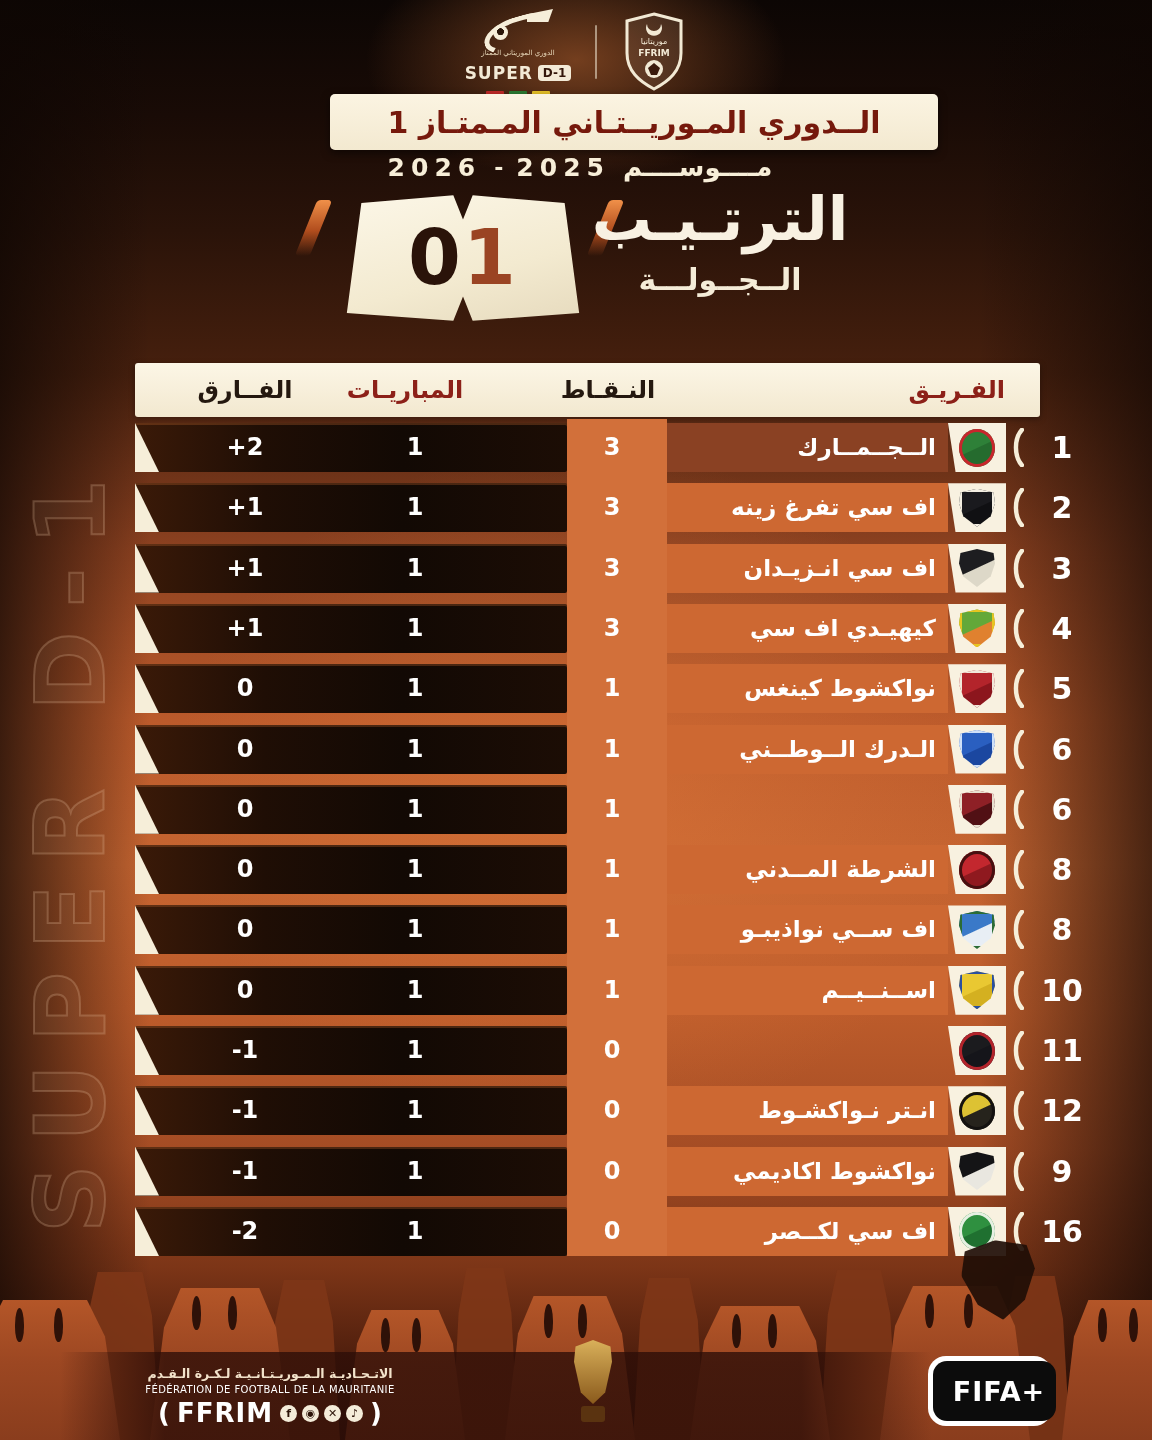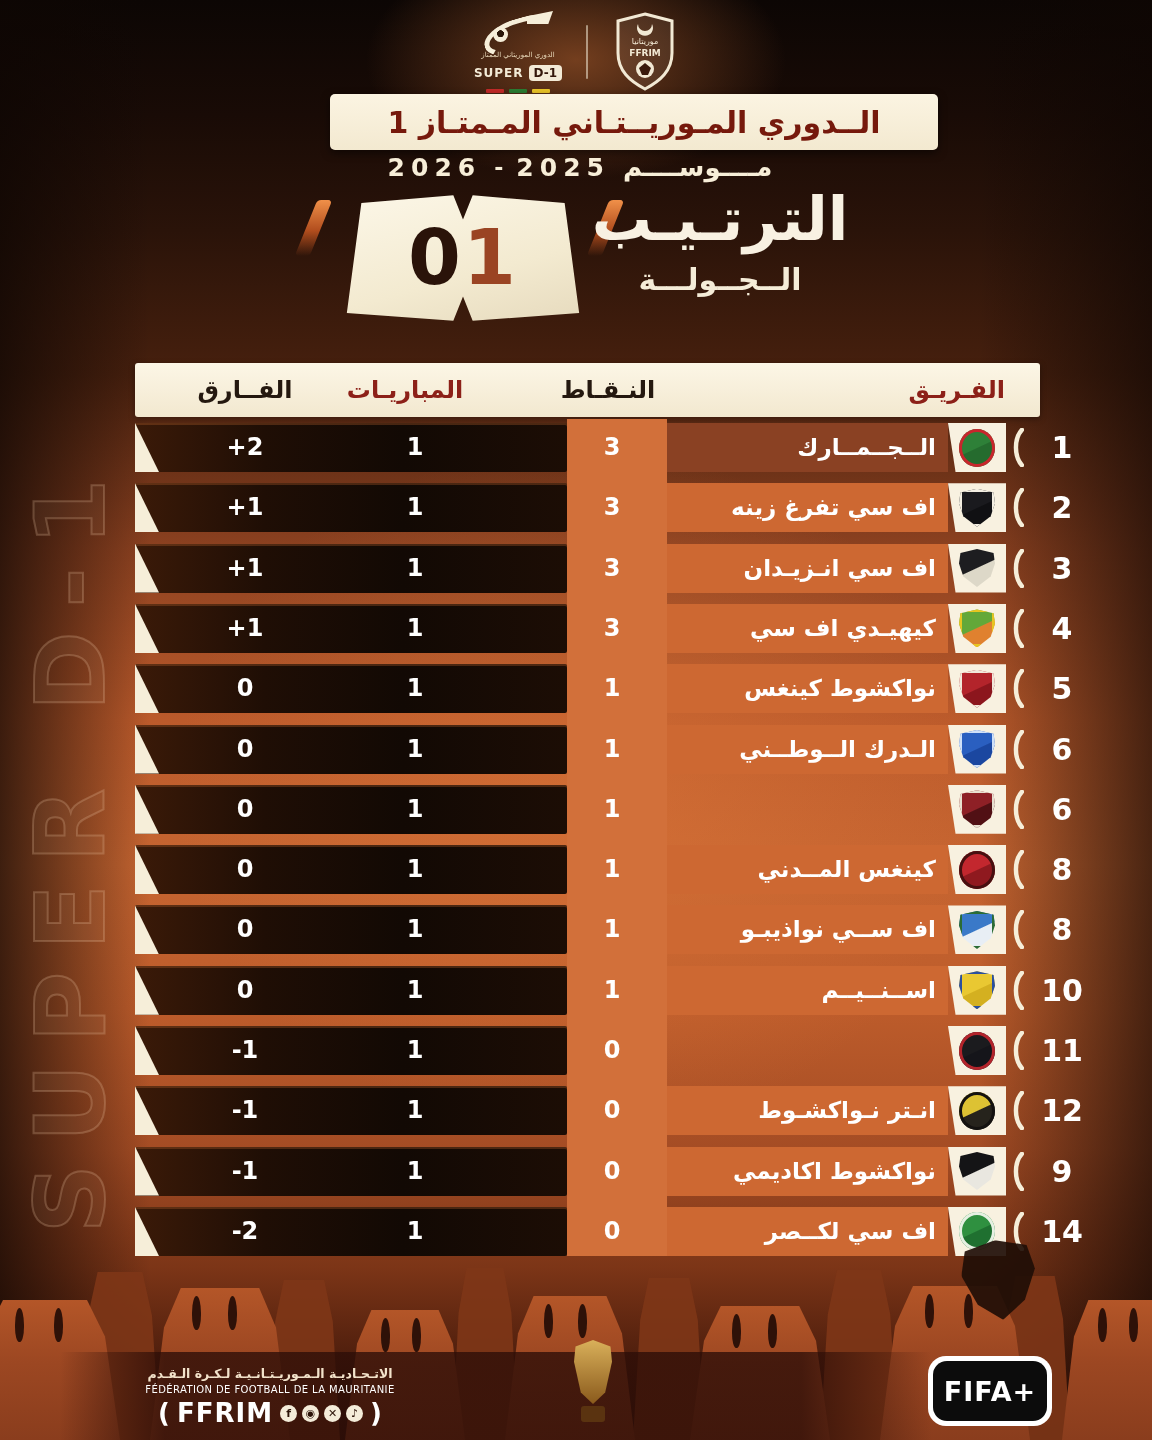--- a/index.html
+++ b/index.html
@@ -23,21 +23,21 @@
   }
   
   .top-logos{position:absolute;left:0;right:0;top:8px;height:88px;display:flex;align-items:center;justify-content:center;gap:24px;}
   .super-logo{display:flex;flex-direction:column;align-items:center;gap:6px;}
   .swoosh{position:relative;width:86px;height:34px;}
   .flag{position:absolute;right:8px;top:0;width:26px;height:13px;background:#f6eed9;clip-path:polygon(0 40%,100% 0,82% 100%,0 100%);}
   .swoosh-arc{position:absolute;left:8px;top:8px;width:60px;height:24px;border:5px solid #f6eed9;border-color:#f6eed9 transparent transparent #f6eed9;border-radius:60% 40% 50% 50%;transform:rotate(-16deg);}
   .ball{position:absolute;left:18px;top:16px;width:15px;height:15px;border-radius:50%;background:radial-gradient(circle at 50% 45%, #2a1609 30%, #f6eed9 32%);}
   .super-tagline{font-size:7px;color:#e9d9ba;letter-spacing:1px;}
   .super-row{display:flex;align-items:center;gap:5px;}
-  .super-word{font-size:12px;font-weight:800;color:#f3ead6;letter-spacing:1px;}
+  .super-word{font-size:17px;font-weight:800;color:#f3ead6;letter-spacing:1px;}
   .dbox{background:#f3ead6;color:#33160a;font-weight:800;font-size:12px;border-radius:4px;padding:1px 5px;}
   .stripes{display:flex;gap:5px;margin-top:2px;}
   .stripe{width:18px;height:4px;border-radius:1px;}
   .logo-divider{width:2px;height:54px;background:rgba(243,234,214,.55);border-radius:1px;}
   .ffrim-svg text{font-family:"DejaVu Sans",sans-serif;}
   
   .league-banner{position:absolute;left:330px;top:94px;width:608px;height:56px;
     background:linear-gradient(180deg,#fbf4e2,#f3e9d0);border-radius:5px;
     box-shadow:0 3px 9px rgba(0,0,0,.5);display:flex;align-items:center;justify-content:center;}
   .league-title{direction:rtl;color:#76190c;font-size:30px;font-weight:800;}
@@ -99,21 +99,21 @@
   .fed-fr{font-size:10px;color:#ffffff;letter-spacing:.4px;margin-top:3px;}
   .fed-row{display:flex;align-items:center;justify-content:center;gap:7px;margin-top:5px;}
   .paren{font-size:26px;color:#fff;font-weight:700;line-height:1;}
   .ffrim-word{font-size:26px;font-weight:800;color:#fff;letter-spacing:1px;line-height:1;}
   .soc{width:17px;height:17px;border-radius:50%;background:#f4ecd9;color:#2a1207;font-size:11px;font-weight:800;display:flex;align-items:center;justify-content:center;}
   .trophy-cup{position:absolute;left:574px;top:1340px;width:38px;height:64px;
     background:linear-gradient(180deg,#d9b05a,#8a5a1c);
     clip-path:polygon(50% 0,96% 10%,100% 34%,82% 82%,50% 100%,18% 82%,0 34%,4% 10%);}
   .trophy-base{position:absolute;left:581px;top:1406px;width:24px;height:16px;background:#5a3310;border-radius:3px;}
   .fifa{position:absolute;left:928px;top:1356px;width:124px;height:70px;background:#ffffff;border-radius:18px;padding:5px;box-sizing:border-box;}
-  .fifa-inner{width:100%;height:100%;background:#0c0c0c;border-radius:14px;display:flex;align-items:center;justify-content:center;color:#fff;font-weight:800;font-size:27px;letter-spacing:1px;}
+  .fifa-inner{width:100%;height:100%;background:#0c0c0c;border-radius:14px;display:flex;align-items:center;justify-content:center;color:#fff;font-weight:800;font-size:27px;letter-spacing:1px;padding-left:9px;}
 </style>
 </head>
 <body>
 
 <div class="stage">
 
   <div class="watermark">SUPER D-1</div>
 
   <div class="top-logos">
     <div class="super-logo">
@@ -288,21 +288,21 @@
     </svg>
     <span class="rank">6</span>
   </div>
       <div class="row" style="top: 845.1px;">
     <div class="bar"></div>
     <div class="wedge"></div>
     <span class="val diff">0</span>
     <span class="val matches">1</span>
     <span class="val points">1</span>
     <div class="team-cell">
-      <span class="team-name">كينغس المــدني</span>
+      <span class="team-name">الشرطة المــدني</span>
     </div>
     <div class="logo-box">
       <div class="logo circle" style="background: linear-gradient(155deg, rgb(195, 39, 46) 49%, rgb(143, 25, 31) 51%); box-shadow: rgb(71, 16, 16) 0px 0px 0px 3px inset;"></div>
     </div>
     <svg class="chev" viewBox="0 0 14 44">
       <path d="M12 2 C3 12 3 32 12 42" fill="none" stroke="#f6eed9" stroke-width="5" stroke-linecap="round"></path>
     </svg>
     <span class="rank">8</span>
   </div>
       <div class="row" style="top: 905.4px;">
@@ -395,21 +395,21 @@
     <span class="val points">0</span>
     <div class="team-cell">
       <span class="team-name">اف سي لكــصر</span>
     </div>
     <div class="logo-box">
       <div class="logo circle" style="background: linear-gradient(155deg, rgb(47, 144, 64) 49%, rgb(31, 112, 48) 51%); box-shadow: rgb(230, 240, 226) 0px 0px 0px 3px inset;"></div>
     </div>
     <svg class="chev" viewBox="0 0 14 44">
       <path d="M12 2 C3 12 3 32 12 42" fill="none" stroke="#f6eed9" stroke-width="5" stroke-linecap="round"></path>
     </svg>
-    <span class="rank">14</span>
+    <span class="rank">16</span>
   </div>
     </div>
 
   <div id="forts-back">
       <div class="tower back" style="left: 80px; width: 80px; top: 1272px;"></div>
       <div class="tower back" style="left: 268px; width: 72px; top: 1280px;"></div>
       <div class="tower back" style="left: 452px; width: 66px; top: 1268px;"></div>
       <div class="tower back" style="left: 633px; width: 72px; top: 1278px;"></div>
       <div class="tower back" style="left: 820px; width: 78px; top: 1270px;"></div>
       <div class="tower back" style="left: 1000px; width: 70px; top: 1276px;"></div>

